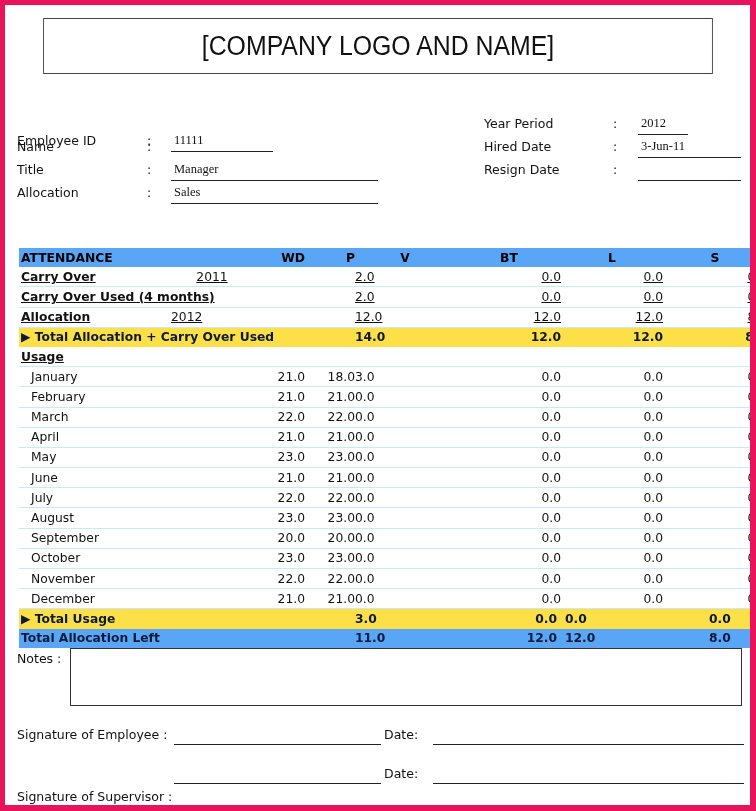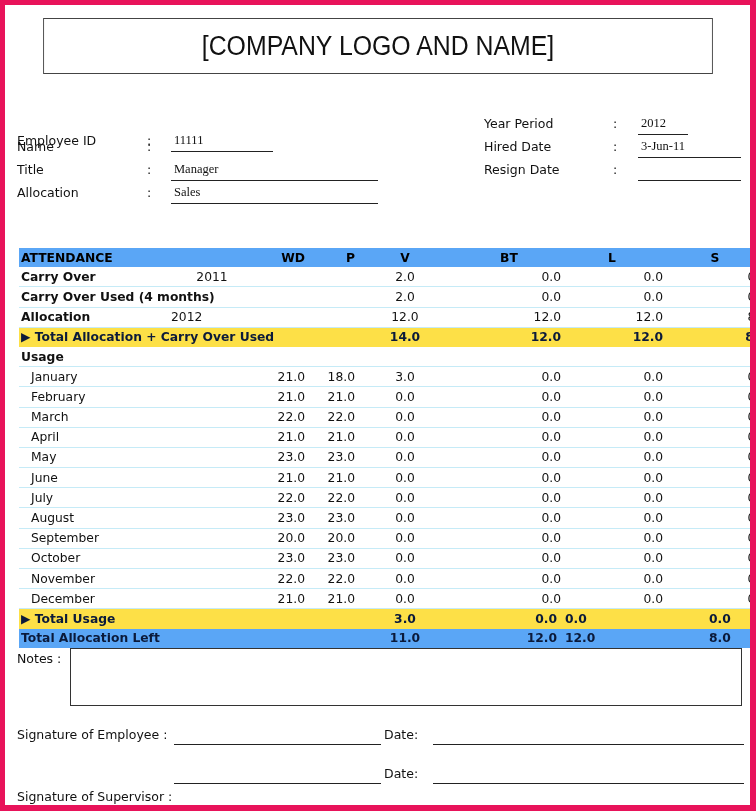--- a/index.html
+++ b/index.html
@@ -22,27 +22,27 @@
   .field .val { position: absolute; top: 0; padding-left: 3px; box-sizing: border-box;
     border-bottom: 1px solid #222; height: 19px; white-space: nowrap; font-family: Liberation Serif, serif; }
 
   table.att { position: absolute; left: 14px; top: 243px; width: 726px; border-collapse: collapse;
     font-size: 12.3px; table-layout: fixed; }
   table.att td { height: 19.2px; padding: 0; border-bottom: 1px solid #c6ebf7; white-space: nowrap; }
   .c-lbl { width: 150px; padding-left: 2px !important; }
   .c-yr { width: 82px; }
   .c-wd { width: 52px; text-align: right; }
   .c-p { width: 50px; text-align: right; }
-  .c-v { width: 100px; text-align: center; padding-right: 2px !important; }
+  .c-v { width: 100px; text-align: left; padding-right: 2px !important; }
   .c-bt { width: 104px; text-align: right; }
   .c-l { width: 102px; text-align: right; }
   .c-s { width: 104px; text-align: right; padding-right: 28px !important; }
   tr.hdr td { background: #5aa6f6; font-weight: bold; color: #000000; border-bottom: none; }
   tr.hdr td.c-v, tr.hdr td.c-bt, tr.hdr td.c-l, tr.hdr td.c-s { text-align: center; }
-  tr.bold td { font-weight: bold; }
+  tr.bold td { font-weight: bold; text-decoration: underline; }
   tr.lite td { background: #fde047; font-weight: bold; color: #0b1a3a; border-bottom: none; }
   tr.dark td { background: #5aa6f6; font-weight: bold; color: #0b1a3a; border-bottom: none; }
   tr.month td.c-lbl { padding-left: 12px !important; }
 
   .notes-lbl { position: absolute; left: 12px; top: 646px; font-size: 12.5px; }
   .notes-box { position: absolute; left: 65px; top: 643px; width: 672px; height: 58px;
     border: 1px solid #333; box-sizing: border-box; }
   .sig { position: absolute; font-size: 12.5px; }
   .sig-line { position: absolute; border-bottom: 1px solid #222; height: 1px; }
 </style>

